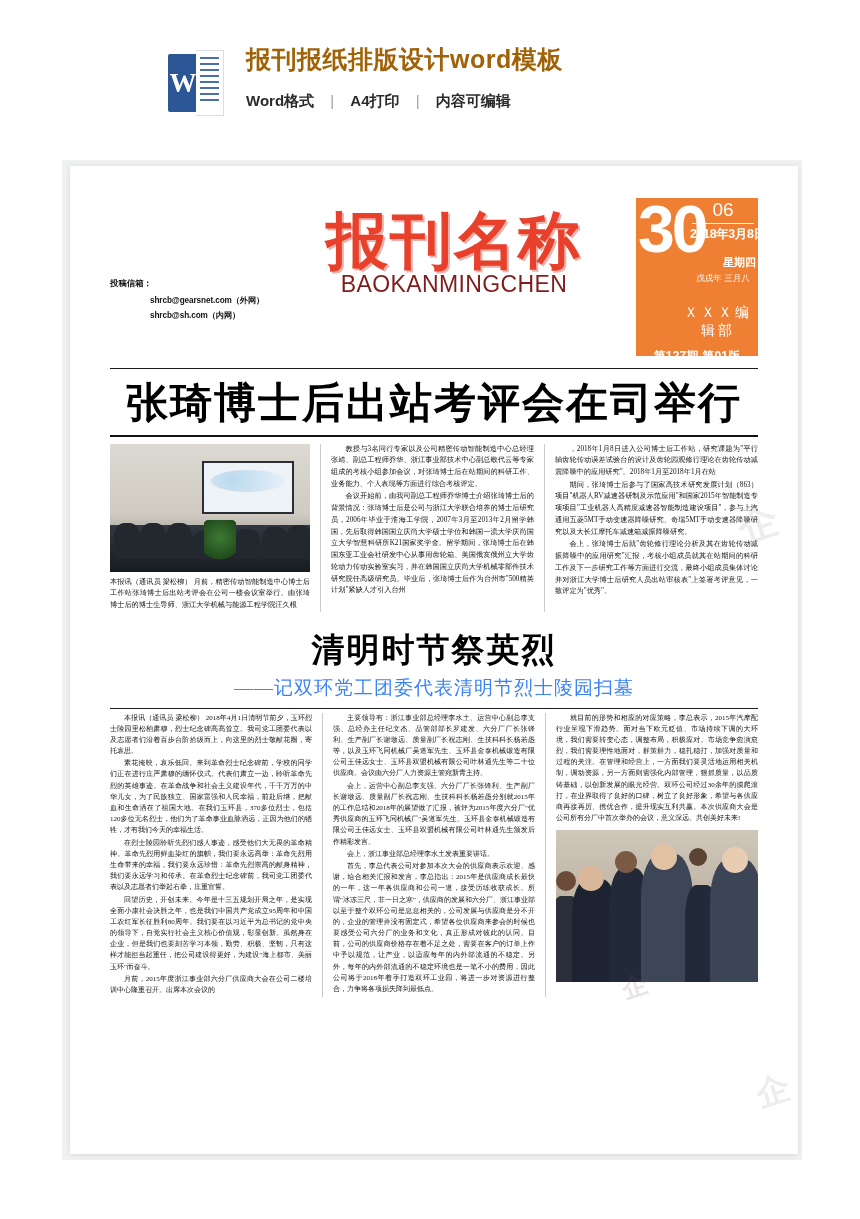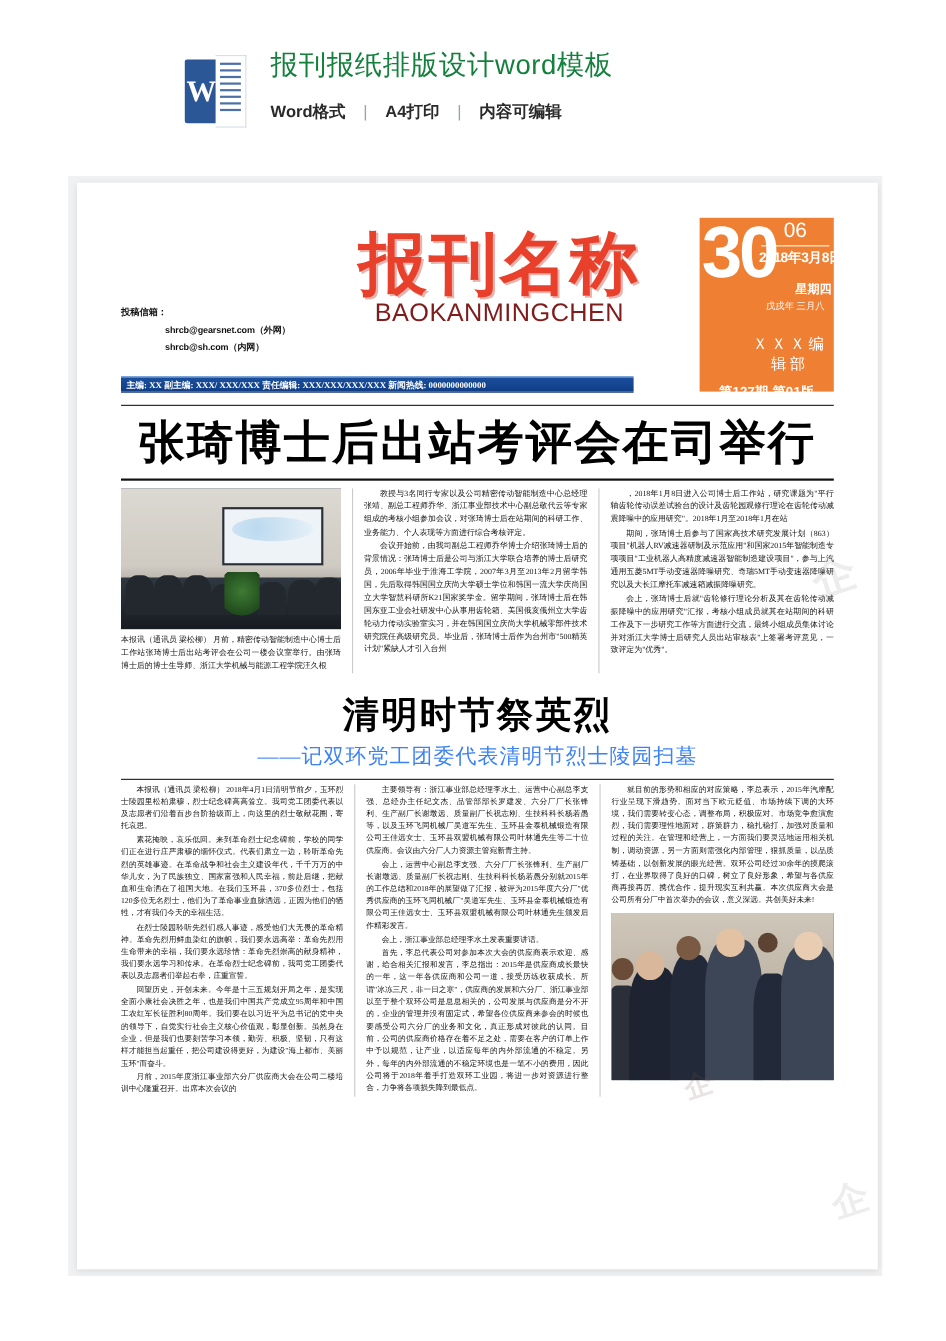--- a/index.html
+++ b/index.html
@@ -34,21 +34,21 @@
   .word-logo .wl-right i{
     display:block;height:2px;background:#2b5797;margin:4px 4px 0 4px;opacity:.85;
   }
   .word-logo .wl-right i:first-child{margin-top:6px;}
   .word-logo .wl-w{
     position:absolute;left:0;top:4px;width:30px;height:58px;
     color:#fff;font-weight:bold;font-size:27px;line-height:58px;text-align:center;
     font-family:"Liberation Serif","DejaVu Serif",serif;
   }
   .promo-title{
-    font-size:25px;font-weight:normal;color:#15803d;letter-spacing:.5px;
+    font-size:25px;font-weight:bold;color:#a16207;letter-spacing:.5px;
     line-height:1.1;white-space:nowrap;
   }
   .promo-sub{
     margin-top:18px;font-size:15px;font-weight:bold;color:#2a2a2a;
     white-space:nowrap;
   }
   .promo-sub .sep{color:#9aa3ad;margin:0 12px;font-weight:normal;}
 
   
   .sheet-shadow{
@@ -244,21 +244,20 @@
             <div class="db-rule"></div>
             <div class="db-date">2018年3月8日</div>
             <div class="db-week">星期四</div>
             <div class="db-lunar">戊戌年 三月八</div>
           </div>
         </div>
         <div class="db-dept">ＸＸＸ编辑部</div>
         <div class="db-issue">第127期 第01版</div>
       </div>
 
-      <div class="infobar">主编: XX 副主编: XXX/ XXX/XXX 责任编辑: XXX/XXX/XXX/XXX 新闻热线: 0000000000000</div>
     </div>
 
     <div class="hr-thin"></div>
 
     <div>
       <div class="headline1">张琦博士后出站考评会在司举行</div>
       <div class="rule-d"></div>
 
       <div class="a1">
         <div class="a1-left">

